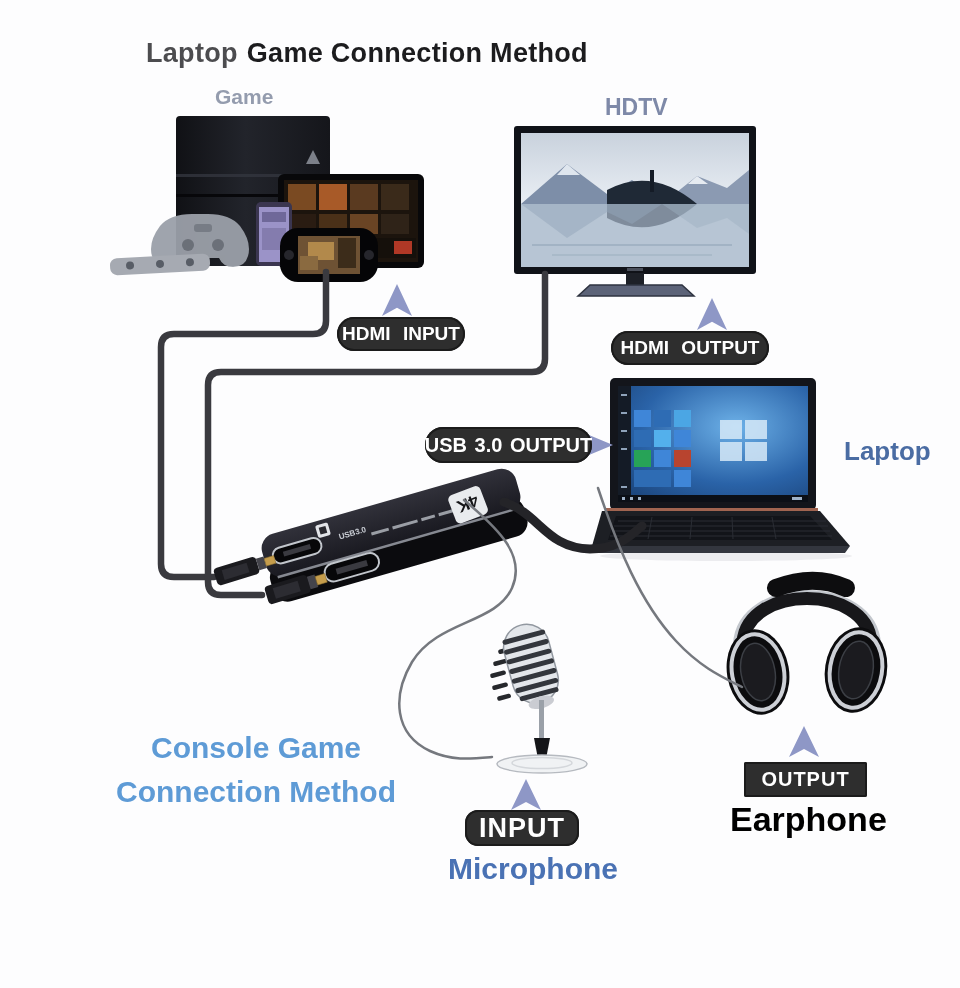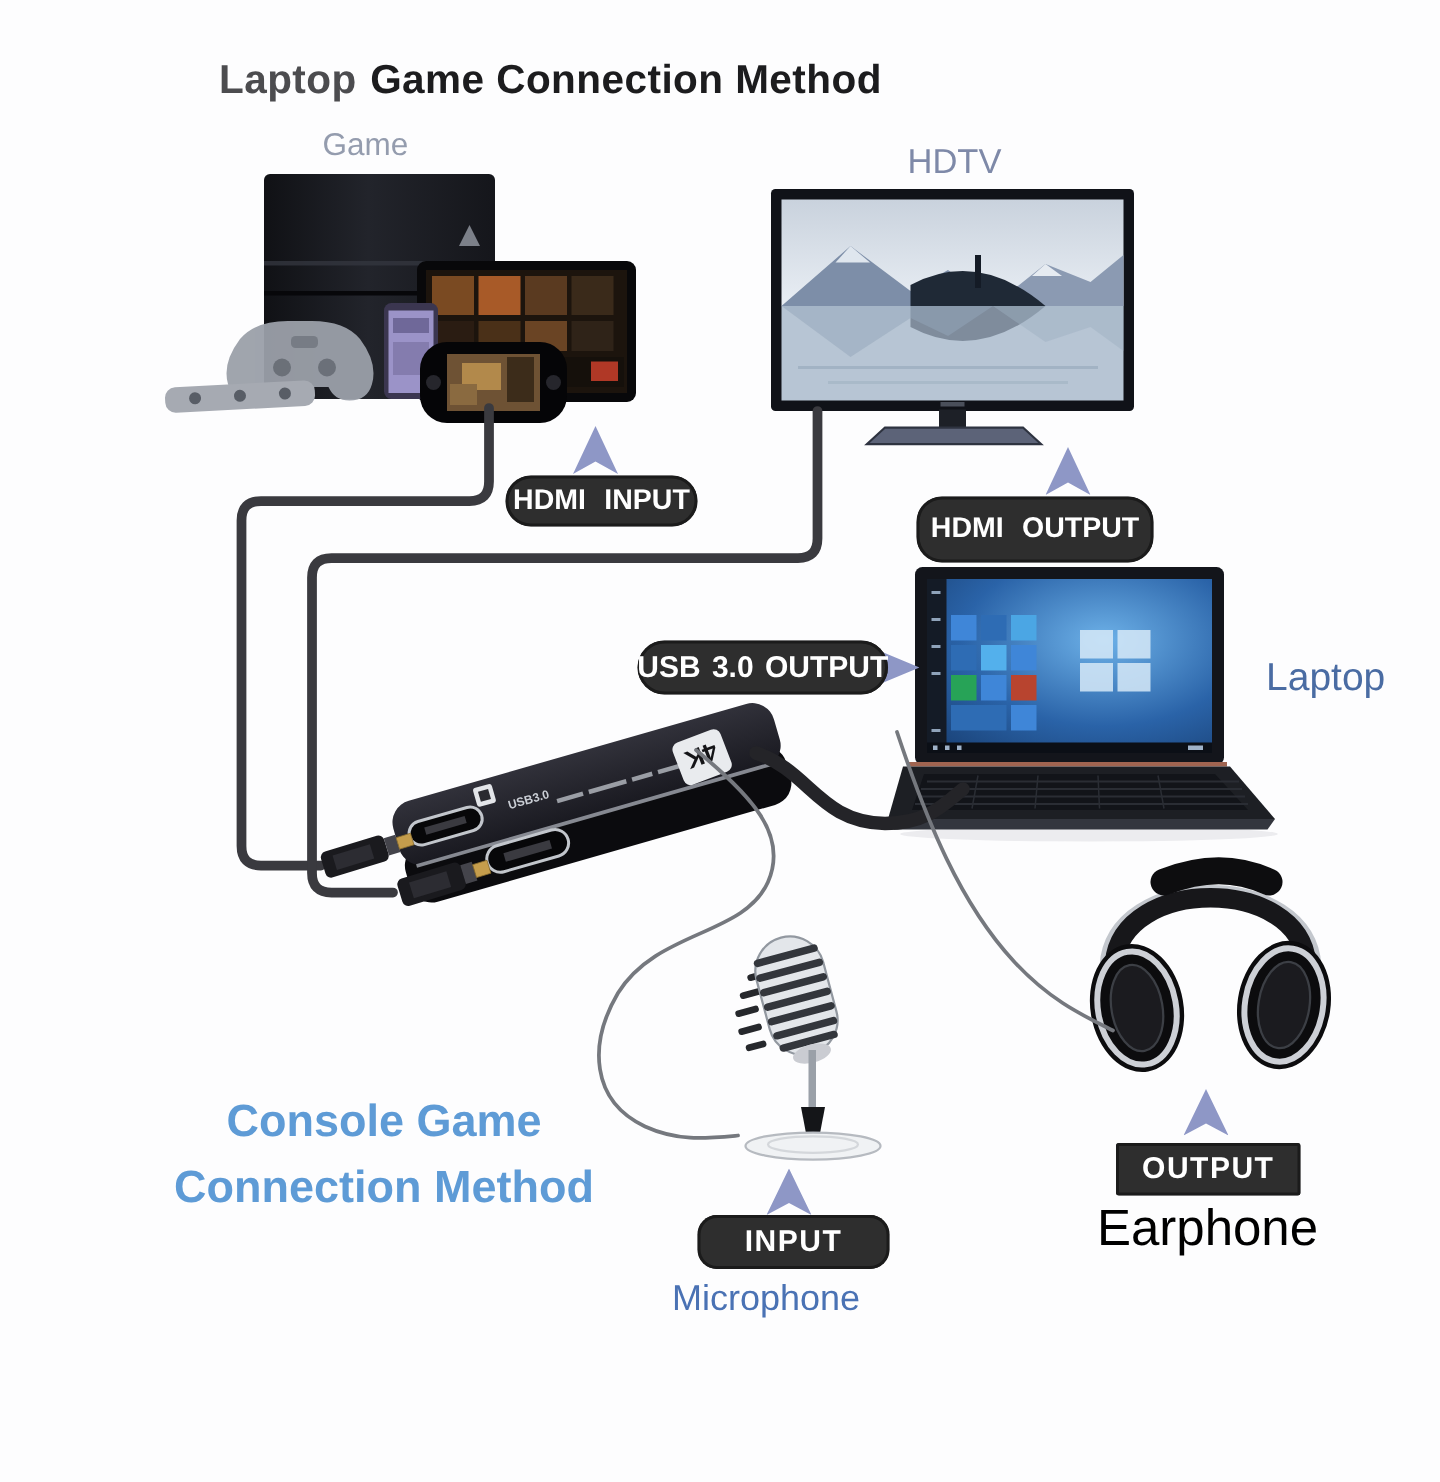--- a/index.html
+++ b/index.html
@@ -6,34 +6,34 @@
   html,body { background:#ffffff; }
   body { font-family:"Liberation Sans", sans-serif; }
   .stage { position:relative; width:960px; height:988px; background:#fdfdfe; overflow:hidden; }
   .illus { position:absolute; z-index:10; }
   .cables { position:absolute; left:0; top:0; z-index:15; }
 
   .title { position:absolute; left:146px; top:38px; font-size:27px; font-weight:bold; letter-spacing:.3px; z-index:30; white-space:nowrap; }
   .title .t-gray { color:#4c4c4f; margin-right:9px; }
   .title .t-dark { color:#1c1c1e; }
 
-  .lbl { position:absolute; font-weight:normal; z-index:30; white-space:nowrap; }
+  .lbl { position:absolute; font-weight:bold; z-index:30; white-space:nowrap; }
   .lbl-game      { left:215px; top:85px;  font-size:21px; color:#949cae; }
   .lbl-hdtv      { left:605px; top:94px;  font-size:23px; color:#7e89a8; }
   .lbl-laptop    { left:844px; top:436px; font-size:26px; color:#4a6ca3; }
-  .lbl-mic       { left:448px; top:852px; width:164px; text-align:left; font-size:24px; color:#4a72b4; }
+  .lbl-mic       { left:448px; top:852px; width:164px; text-align:left; font-size:30px; color:#4a72b4; }
   .lbl-earphone  { left:730px; top:800px; width:150px; text-align:center; font-size:34px; color:#000000; }
 
   .badge { position:absolute; display:flex; align-items:center; justify-content:center;
            background:#2e2e2e; color:#ffffff; font-weight:bold; z-index:30;
            box-shadow: inset 0 0 0 2px #1b1b1b; white-space:nowrap; }
   .badge-hdmi-in  { left:337px; top:317px; width:128px; height:34px; border-radius:17px; font-size:19px; word-spacing:7px; }
-  .badge-hdmi-out { left:611px; top:331px; width:158px; height:44px; border-radius:17px; font-size:19px; word-spacing:7px; }
+  .badge-hdmi-out { left:611px; top:331px; width:158px; height:34px; border-radius:17px; font-size:19px; word-spacing:7px; }
   .badge-usb      { left:425px; top:427px; width:167px; height:36px; border-radius:18px; font-size:20px; word-spacing:2px; }
-  .badge-input    { left:465px; top:810px; width:128px; height:36px; border-radius:13px; font-size:20px; letter-spacing:1px; }
+  .badge-input    { left:465px; top:810px; width:114px; height:36px; border-radius:13px; font-size:27px; letter-spacing:1px; }
   .badge-output   { left:744px; top:762px; width:123px; height:35px; border-radius:2px; font-size:20px; letter-spacing:1px; }
 
   .arrow-up { position:absolute; background:#8e97c6; z-index:25;
               clip-path:polygon(50% 0%, 100% 100%, 50% 74%, 0% 100%); }
   .arrow-right { position:absolute; background:#8e97c6; z-index:25;
               clip-path:polygon(0% 0%, 100% 50%, 0% 100%, 22% 50%); }
   .ar-hdmi-in  { left:382px; top:284px; width:30px; height:32px; }
   .ar-hdmi-out { left:697px; top:298px; width:30px; height:32px; }
   .ar-usb      { left:577px; top:430px; width:36px; height:30px; }
   .ar-input    { left:511px; top:779px; width:30px; height:31px; }

